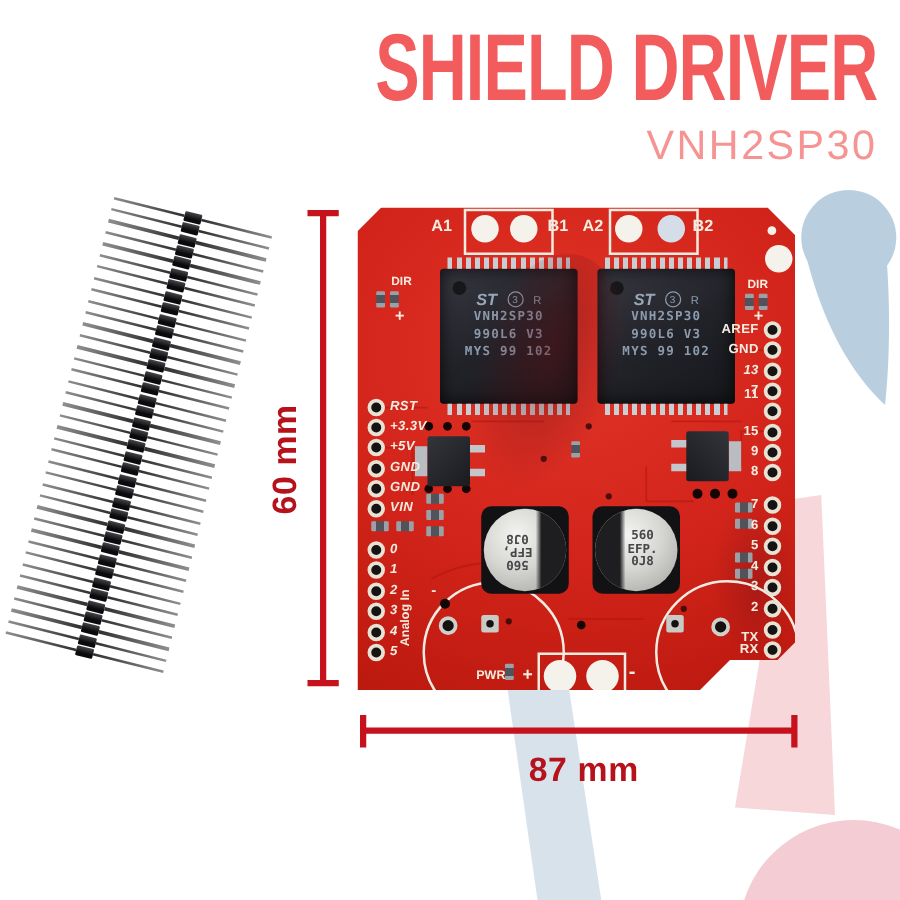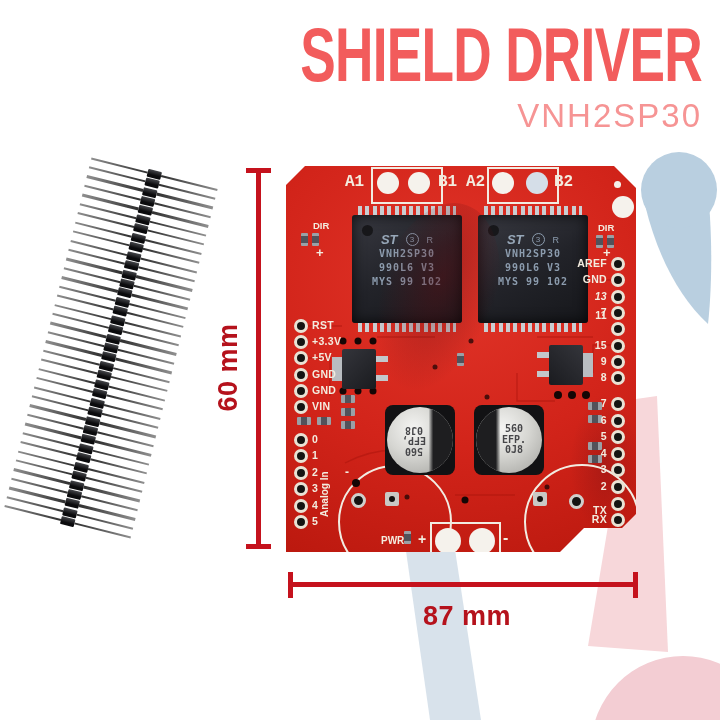--- a/index.html
+++ b/index.html
@@ -31,26 +31,26 @@
 
   
   .board{position:absolute;left:285px;top:165px;width:352px;height:390px;z-index:2;
     background:radial-gradient(120% 95% at 48% 30%,#e23529 0%,#d2241a 45%,#ba180e 85%,#a9130a 100%);
     clip-path:polygon(1px 20px,20px 1px,329px 1px,347px 19px,351px 23px,351px 349px,
                       337px 363px,299px 363px,275px 387px,1px 387px);}
   .board *{position:absolute;}
   .silk{color:#f3ecdf;font-weight:700;}
   .hole{width:8px;height:8px;border-radius:50%;background:#151412;border:3px solid #e9e2d4;}
   .pin-label{font-weight:700;font-size:10.5px;color:#f3ecdf;letter-spacing:.3px;white-space:nowrap;}
-  .pin-label.left{left:27px;}
+  .pin-label.left{left:27px;font-style:italic;}
   .pin-label.right{right:30px;text-align:left;}
   .trect{border:2px solid #f2ece2;width:68px;height:33px;}
   .thole{width:22px;height:22px;border-radius:50%;background:#f5f2ec;top:7px;}
   .thole.tint{background:#d5dee8;}
-  .tlabel{font-size:16px;top:8px;font-family:Liberation Mono, monospace;}
+  .tlabel{font-size:13px;top:8px;}
   .chip{width:110px;height:108px;border-radius:3px;
      background:linear-gradient(150deg,#383941 0%,#222329 50%,#16171b 100%);
      box-shadow:inset 0 0 14px rgba(0,0,0,.8);}
   .comb{left:6px;right:6px;height:9px;
      background:repeating-linear-gradient(90deg,#c9ced2 0 4px,rgba(0,0,0,0) 4px 7.3px);}
   .comb.top{top:-9px;} .comb.bot{bottom:-9px;}
   .chip-face{position:absolute;inset:0;padding-top:17px;text-align:center;}
   .logo-row{position:static;display:flex;justify-content:center;align-items:center;gap:8px;height:15px;}
   .st{position:static;font-style:italic;font-weight:700;font-size:13px;color:#97a7b8;}
   .cert{position:static;width:11px;height:11px;border:1px solid #8c9cae;border-radius:50%;

